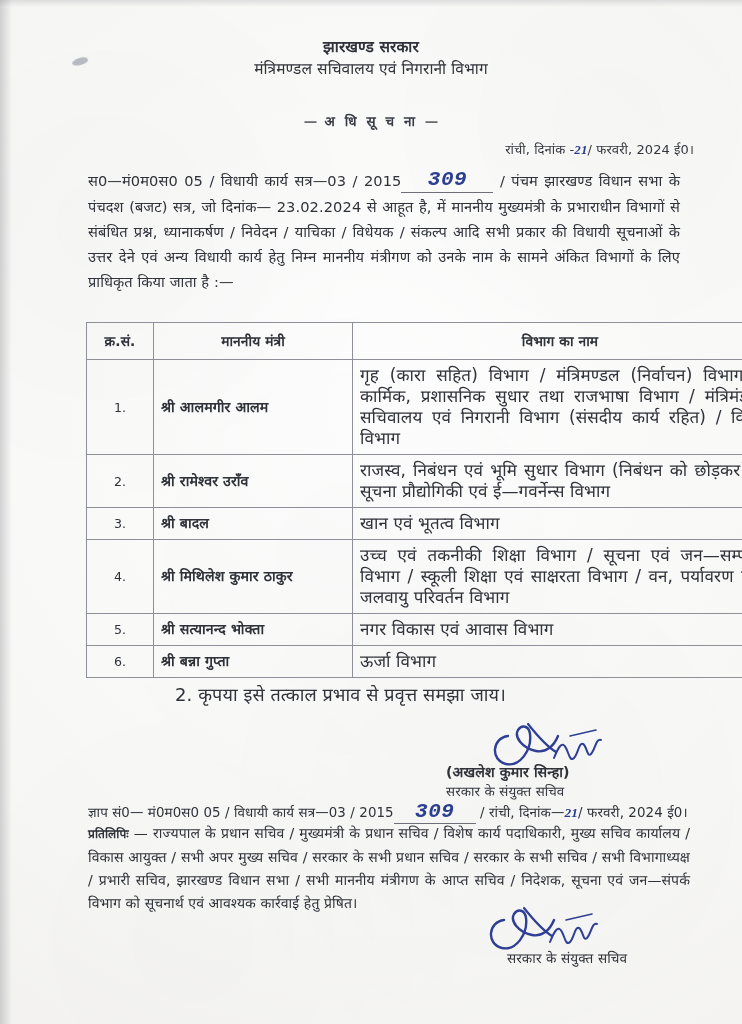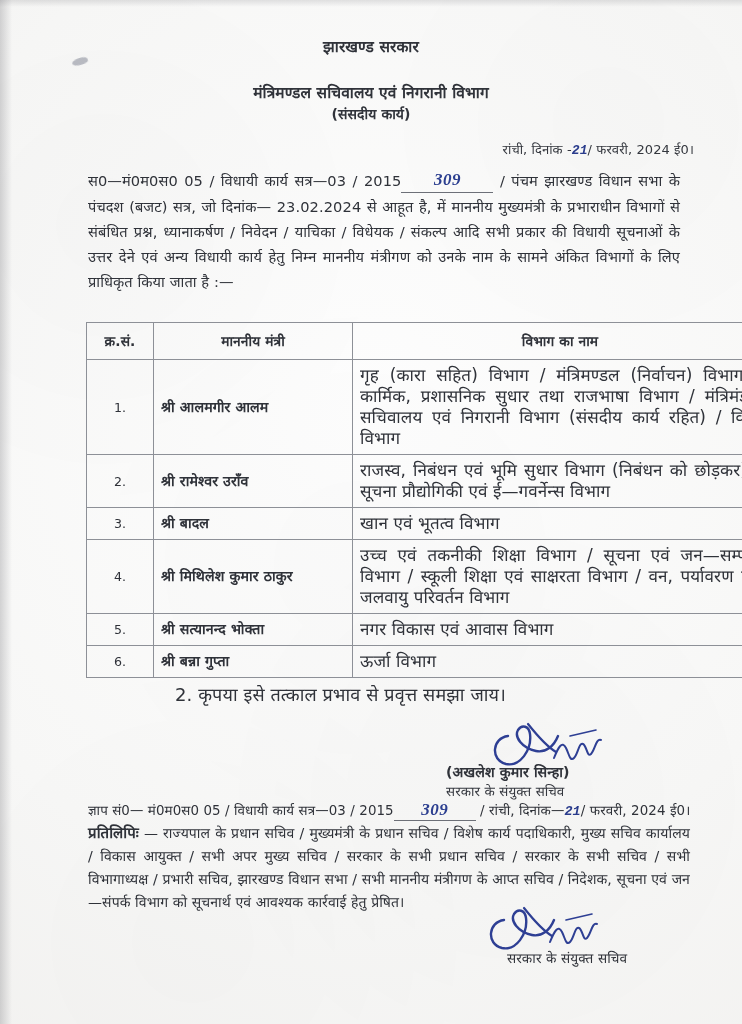--- a/index.html
+++ b/index.html
@@ -87,21 +87,21 @@
     letter-spacing: .1px;
   }
 
   .head-block {
     position: absolute;
     left: 0; right: 0;
     top: 36px;
     text-align: center;
   }
   .head-line-1 { font-size: 15.5px; font-weight: 600; line-height: 1.42; }
-  .head-line-2 { font-size: 15.5px; font-weight: 700; line-height: 1.42; margin-top: 24px; }
+  .head-line-2 { font-size: 15.5px; font-weight: 400; line-height: 1.42; }
   .head-line-3 { font-size: 14px;  font-weight: 600; line-height: 1.5; }
 
   .notif-title {
     position: absolute;
     left: 0; right: 0;
     top: 112px;
     text-align: center;
     font-size: 13.5px;
     font-weight: 600;
     letter-spacing: 2.6px;
@@ -111,21 +111,21 @@
 
   .place-date {
     position: absolute;
     right: 48px;
     top: 140px;
     font-size: 13px;
     color: #34373e;
     white-space: nowrap;
   }
   .hw {
-    font-family: Liberation Mono, monospace;
+    font-family: Liberation Serif, serif;
     color: #2a3c8c;
     font-style: italic;
     font-weight: 600;
   }
 
   
   .para {
     position: absolute;
     left: 88px;
     right: 62px;
@@ -139,23 +139,23 @@
   .refno { white-space: nowrap; margin-top: 19px; }
   .blank-fill {
     display: inline-block;
     min-width: 92px;
     text-align: center;
     border-bottom: 1px solid #6d7078;
     position: relative;
     top: -1px;
   }
   .hw-num {
-    font-family: Liberation Serif, serif;
+    font-family: Liberation Mono, monospace;
     color: #2c3f90;
-    font-size: 17px;
+    font-size: 21px;
     font-weight: 600;
     font-style: italic;
     letter-spacing: .5px;
   }
 
   
   .tbl-wrap {
     position: absolute;
     left: 86px;
     top: 322px;
@@ -269,21 +269,21 @@
     position: absolute;
     left: 88px;
     right: 52px;
     top: 822px;
     font-size: 14px;
     line-height: 23px;
     text-align: justify;
     text-justify: inter-word;
     color: #2f3239;
   }
-  .copy-label { font-weight: 700; font-size: 15px; }
+  .copy-label { font-weight: 700; font-size: 12px; }
 
   .sig-block-2 {
     position: absolute;
     right: 60px;
     top: 948px;
     text-align: center;
     width: 230px;
     font-size: 13.6px;
     color: #35383f;
   }
@@ -294,23 +294,27 @@
 <div id="page">
 
   <div class="paper-noise"></div>
   <div class="smudge"></div>
 
   <div class="content">
 
     <div class="head-block">
       <div class="hi head-line-1">झारखण्ड सरकार</div>
       <div class="hi head-line-2">मंत्रिमण्डल सचिवालय एवं निगरानी विभाग</div>
-      <div class="hi head-line-3">(संसदीय कार्य)</div>
-    </div>
-
+    </div>
+
+    <div class="notif-title hi">
+      <span class="notif-dash">—</span>
+      <span>अ धि सू च ना</span>
+      <span class="notif-dash">—</span>
+    </div>
 
     <div class="place-date hi">
       <span>रांची, दिनांक -</span><span class="hw">21</span><span>/ फरवरी,</span>
       <span>2024 ई0।</span>
     </div>
 
     <div class="para hi">
       <span class="refno">स0—मं0म0स0 05 / विधायी कार्य सत्र—03 / 2015</span><span class="blank-fill"><span class="hw-num">309</span></span> <span>/</span> <span>पंचम झारखण्ड विधान सभा के पंचदश (बजट) सत्र, जो दिनांक— 23.02.2024 से आहूत है, में माननीय मुख्यमंत्री के प्रभाराधीन विभागों से संबंधित प्रश्न, ध्यानाकर्षण / निवेदन / याचिका / विधेयक / संकल्प आदि सभी प्रकार की विधायी सूचनाओं के उत्तर देने एवं अन्य विधायी कार्य हेतु निम्न माननीय मंत्रीगण को उनके नाम के सामने अंकित विभागों के लिए प्राधिकृत किया जाता है :—</span>
     </div>
 

